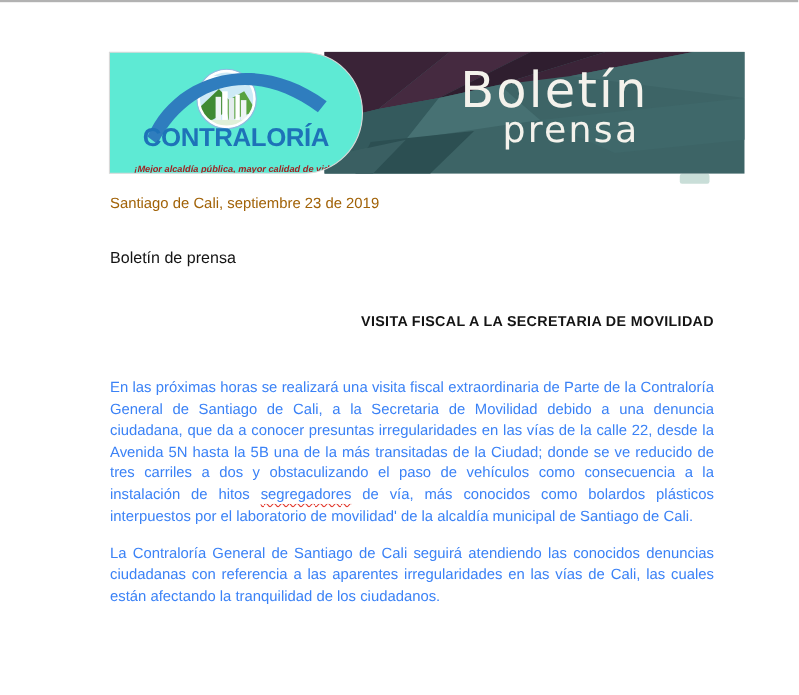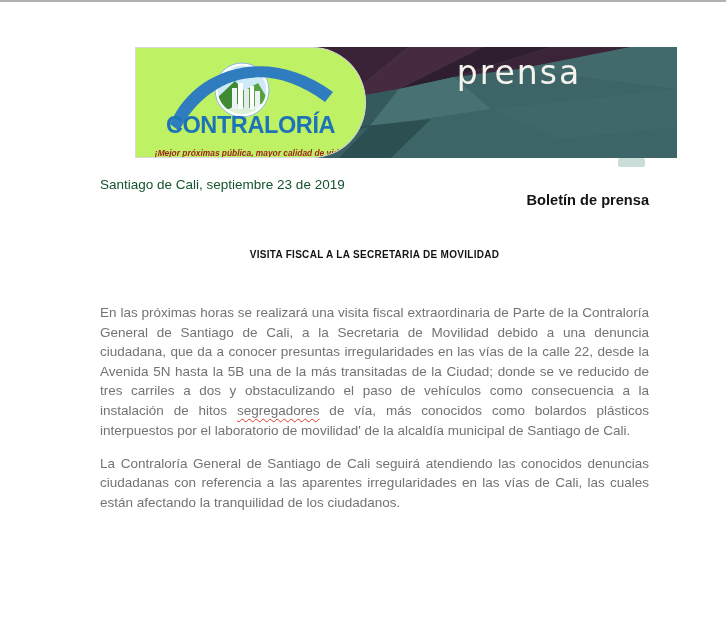--- a/index.html
+++ b/index.html
@@ -6,25 +6,24 @@
   #page{
     position:relative;width:726px;height:632px;background:#ffffff;overflow:hidden;
     font-family:"Liberation Sans",sans-serif;
   }
   .top-line{position:absolute;left:0;top:0;width:726px;height:2px;background:#b2b2b2;}
 
   
   .banner{position:absolute;left:99px;top:47px;width:578px;height:111px;}
   .banner-bg{position:absolute;left:0;top:0;width:578px;height:111px;z-index:1;}
   .logo-box{
-    position:absolute;left:0;top:0;width:231px;height:111px;background:#bef264;
+    position:absolute;left:0;top:0;width:231px;height:111px;background:#5eead4;
     border:1px solid #d8d8d8;box-sizing:border-box;z-index:2;
     border-radius:0 54px 54px 0 / 0 55px 55px 0;
     overflow:hidden;
-    margin-left:36px;
   }
   .logo-art{position:absolute;left:0;top:0;width:231px;height:111px;}
   .org-name{
     position:absolute;left:0;top:66px;width:100%;text-align:center;
     font-size:23.5px;font-weight:bold;color:#1e72b8;letter-spacing:-0.4px;line-height:1;
   }
   .org-subtitle{
     position:absolute;left:0;top:90px;width:100%;text-align:center;
     font-size:10.4px;font-weight:bold;color:#e02528;letter-spacing:-0.2px;line-height:1;
   }
@@ -36,30 +35,30 @@
     position:absolute;left:300px;top:12px;width:210px;z-index:3;
     color:#f4f2ec;font-family:"DejaVu Sans","Liberation Sans",sans-serif;
     text-align:center;line-height:1;
   }
   .banner-line1{font-size:45px;letter-spacing:2px;}
   .banner-line2{font-size:33px;letter-spacing:2px;margin-top:-3px;padding-left:30px;}
   .teal-artifact{position:absolute;left:618px;top:158px;width:27px;height:9px;background:#c9ded8;border-radius:2px;}
 
   
   .content{position:absolute;left:100px;top:177px;width:549px;}
-  .date-line{font-size:13.5px;color:#14532d;}
+  .date-line{font-size:13.5px;color:#a16207;}
   .doc-title{
-    text-align:right;font-size:14.6px;font-weight:bold;color:#141414;
+    margin-top:35px;text-align:left;font-size:14.6px;font-weight:normal;color:#141414;
   }
   .doc-subtitle{
-    margin-top:41px;text-align:center;font-size:10px;font-weight:bold;color:#141414;
+    margin-top:41px;text-align:right;font-size:13px;font-weight:bold;color:#141414;
     letter-spacing:0.3px;
   }
   .para{
-    font-size:13.5px;color:#737373;line-height:19.6px;text-align:justify;
+    font-size:13.5px;color:#3b82f6;line-height:19.6px;text-align:justify;
   }
   .para-1{margin-top:43px;}
   .para-2{margin-top:10px;}
   .misspelled{
     text-decoration-line:underline;text-decoration-style:wavy;
     text-decoration-color:#e23a2e;text-decoration-thickness:1px;text-underline-offset:3px;
   }
 </style>
 </head>
 <body>
@@ -106,24 +105,25 @@
           <rect x="114" y="38" width="4" height="25" fill="#ffffff"></rect>
           <rect x="119" y="43" width="5" height="20" fill="#eef4f5"></rect>
           <rect x="79" y="61" width="54" height="8" fill="#dff0d8"></rect>
         </g>
         <circle cx="106" cy="42" r="25.5" fill="none" stroke="#ffffff" stroke-width="2.6"></circle>
         <circle cx="106" cy="42" r="27" fill="none" stroke="#8fbce0" stroke-width="1"></circle>
 
         <path d="M34,76 C 58,20 132,-4 197,44 L 189,54 C 130,10 72,28 43,83 Z" fill="#2f7dbe"></path>
       </svg>
       <div class="org-name">CONTRALORÍA</div>
-      <div class="org-tagline">¡Mejor próximas pública, mayor calidad de vida!</div>
+      <div class="org-tagline">¡Mejor alcaldía pública, mayor calidad de vida!</div>
     </div>
 
     <div class="banner-text">
+      <div class="banner-line1">Boletín</div>
       <div class="banner-line2">prensa</div>
     </div>
   </div>
 
   <div class="teal-artifact"></div>
 
   <div class="content">
     <div class="date-line">Santiago de Cali, septiembre 23 de 2019</div>
 
     <div class="doc-title">Boletín de prensa</div>

